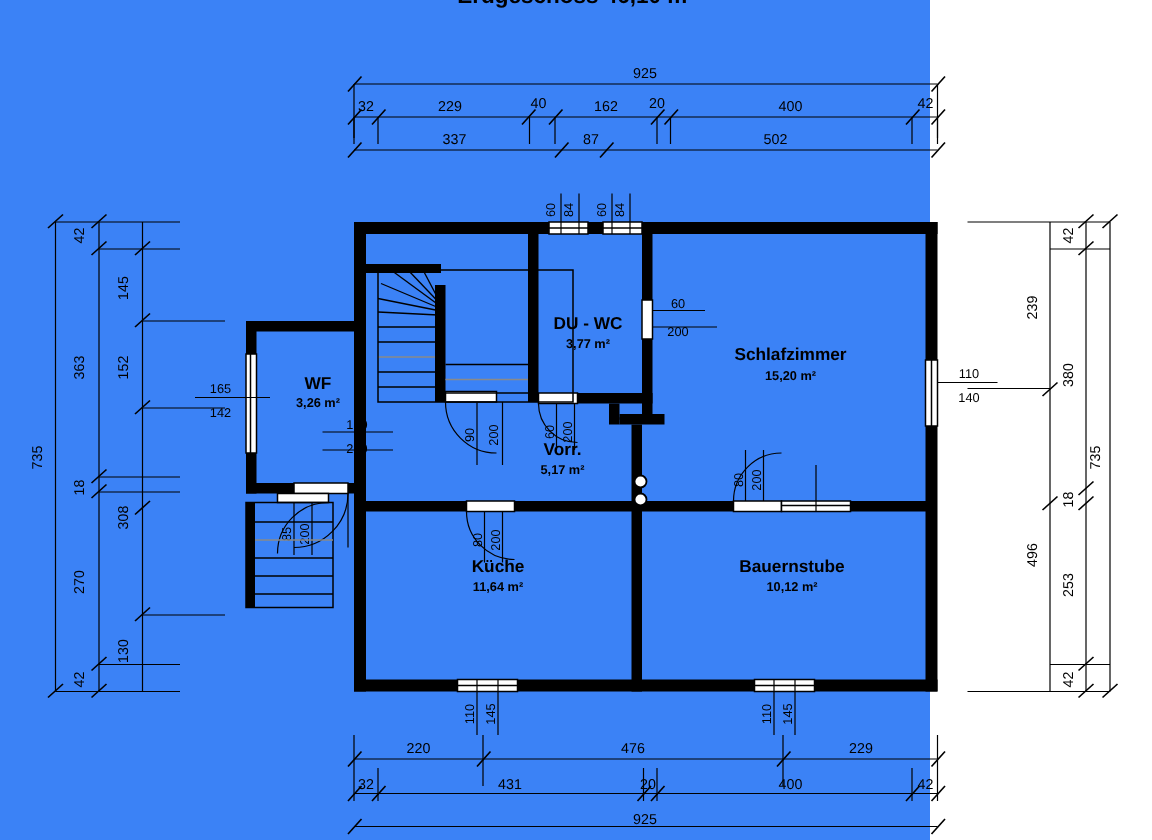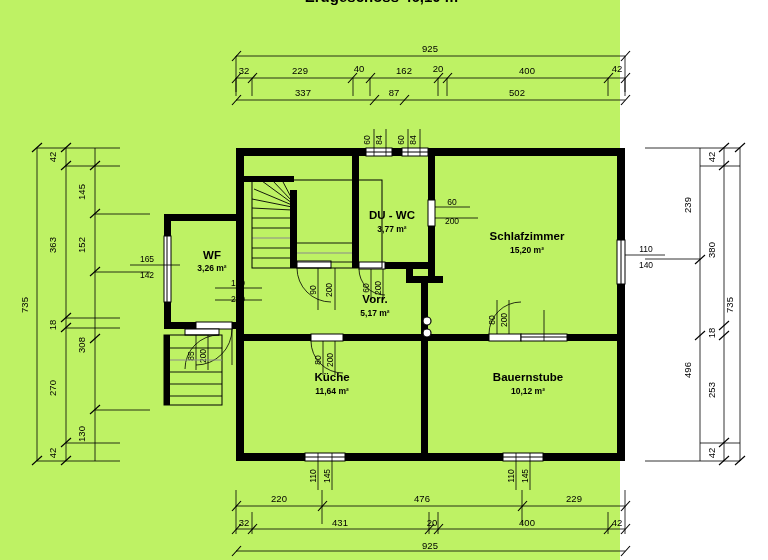--- a/index.html
+++ b/index.html
@@ -1,17 +1,17 @@
 <!DOCTYPE html>
 <html><head>
 <meta charset="utf-8">
 <style>
   html,body{margin:0;padding:0;background:#ffffff;}
   body{width:768px;height:560px;overflow:hidden;font-family:"Liberation Sans",sans-serif;}
-  #stage{position:relative;width:620px;height:560px;background:#bef264;}
+  #stage{position:relative;width:620px;height:560px;background:#3b82f6;}
   svg{display:block;}
   .ttl{font-weight:bold;font-size:15px;fill:#000;font-family:"Liberation Sans",sans-serif;}
   .room{font-weight:bold;font-size:11.5px;fill:#000;font-family:"Liberation Sans",sans-serif;text-anchor:middle;}
   .area{font-weight:bold;font-size:8.5px;fill:#000;font-family:"Liberation Sans",sans-serif;text-anchor:middle;}
   .dim{font-size:9.5px;fill:#000;font-family:"Liberation Sans",sans-serif;text-anchor:middle;}
   .dimv{font-size:9.5px;fill:#000;font-family:"Liberation Sans",sans-serif;text-anchor:middle;}
   .op{font-size:8.5px;fill:#000;font-family:"Liberation Sans",sans-serif;text-anchor:middle;}
   .wall{fill:#000;}
   .thin{stroke:#000;stroke-width:0.8;fill:none;}
   .thin2{stroke:#000;stroke-width:1;fill:none;}

